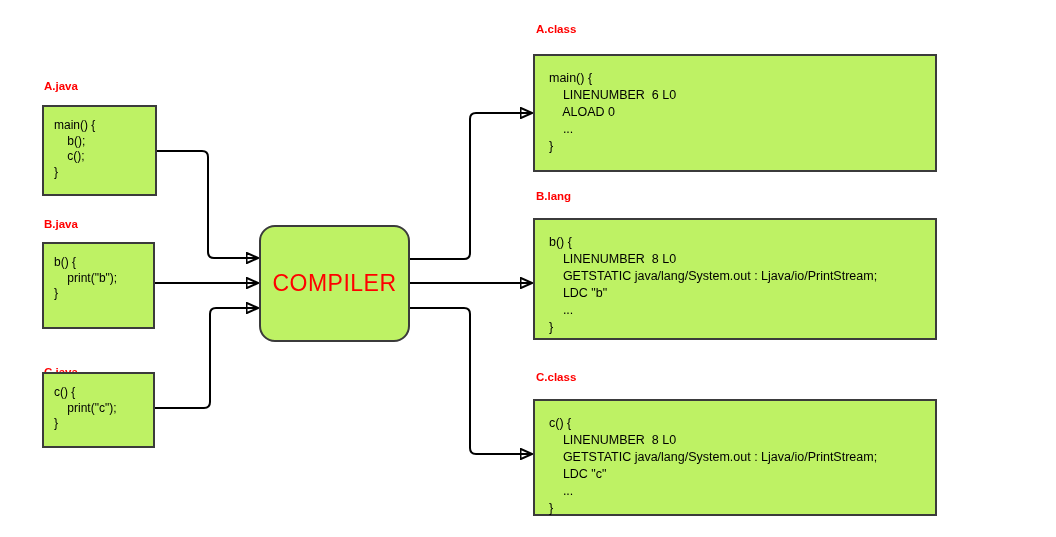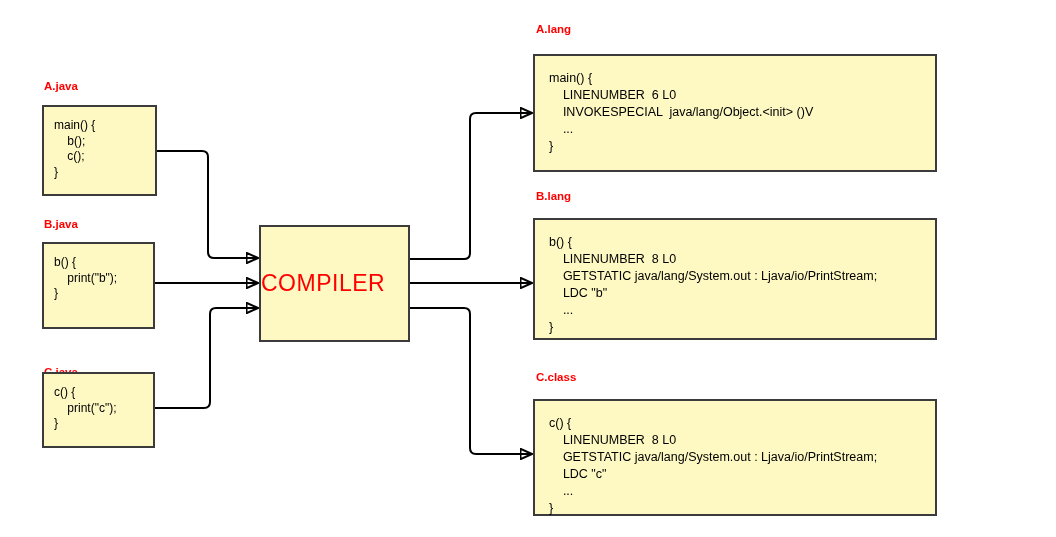--- a/index.html
+++ b/index.html
@@ -16,31 +16,32 @@
   .label {
     position: absolute;
     color: #ff0000;
     font-weight: bold;
     font-size: 11.5px;
     line-height: 14px;
     white-space: nowrap;
   }
   .box {
     position: absolute;
-    background: #fef9c3;
+    background: #bef264;
     border: 2px solid #3b3b3b;
     box-sizing: border-box;
   }
   .code { white-space: pre; color: #000000; }
   .src .code { padding: 11px 0 0 10px; font-size: 12px;   line-height: 15.5px; }
   .cls .code { padding: 14px 0 0 14px; font-size: 12.5px; line-height: 17px; }
   .compiler {
     display: flex;
     align-items: center;
-    justify-content: flex-start;
+    justify-content: center;
+    border-radius: 16px;
   }
   .compiler-text {
     color: #ff0000;
     font-size: 23px;
     letter-spacing: 0.5px;
   }
 </style>
 </head>
 <body>
 
@@ -72,23 +73,23 @@
 
   <div class="label" style="left:44px; top:349px;margin-top:16px;">C.java</div>
   <div class="box src" style="left:42px; top:372px; width:113px; height:76px;">
     <div class="code"><div>c() {</div><div>    print("c");</div><div>}</div></div>
   </div>
 
   <div class="box compiler" style="left:259px; top:225px; width:151px; height:117px;">
     <span class="compiler-text">COMPILER</span>
   </div>
 
-  <div class="label" style="left:536px; top:22px;">A.lang</div>
+  <div class="label" style="left:536px; top:22px;">A.class</div>
   <div class="box cls" style="left:533px; top:54px; width:404px; height:118px;">
-    <div class="code"><div>main() {</div><div>    LINENUMBER  6 L0</div><div>    INVOKESPECIAL  java/lang/Object.&lt;init&gt; ()V</div><div>    ...</div><div>}</div></div>
+    <div class="code"><div>main() {</div><div>    LINENUMBER  6 L0</div><div>    ALOAD 0</div><div>    ...</div><div>}</div></div>
   </div>
 
   <div class="label" style="left:536px; top:189px;">B.lang</div>
   <div class="box cls" style="left:533px; top:218px; width:404px; height:122px;">
     <div class="code"><div>b() {</div><div>    LINENUMBER  8 L0</div><div>    GETSTATIC java/lang/System.out : Ljava/io/PrintStream;</div><div>    LDC "b"</div><div>    ...</div><div>}</div></div>
   </div>
 
   <div class="label" style="left:536px; top:370px;">C.class</div>
   <div class="box cls" style="left:533px; top:399px; width:404px; height:117px;">
     <div class="code"><div>c() {</div><div>    LINENUMBER  8 L0</div><div>    GETSTATIC java/lang/System.out : Ljava/io/PrintStream;</div><div>    LDC "c"</div><div>    ...</div><div>}</div></div>

